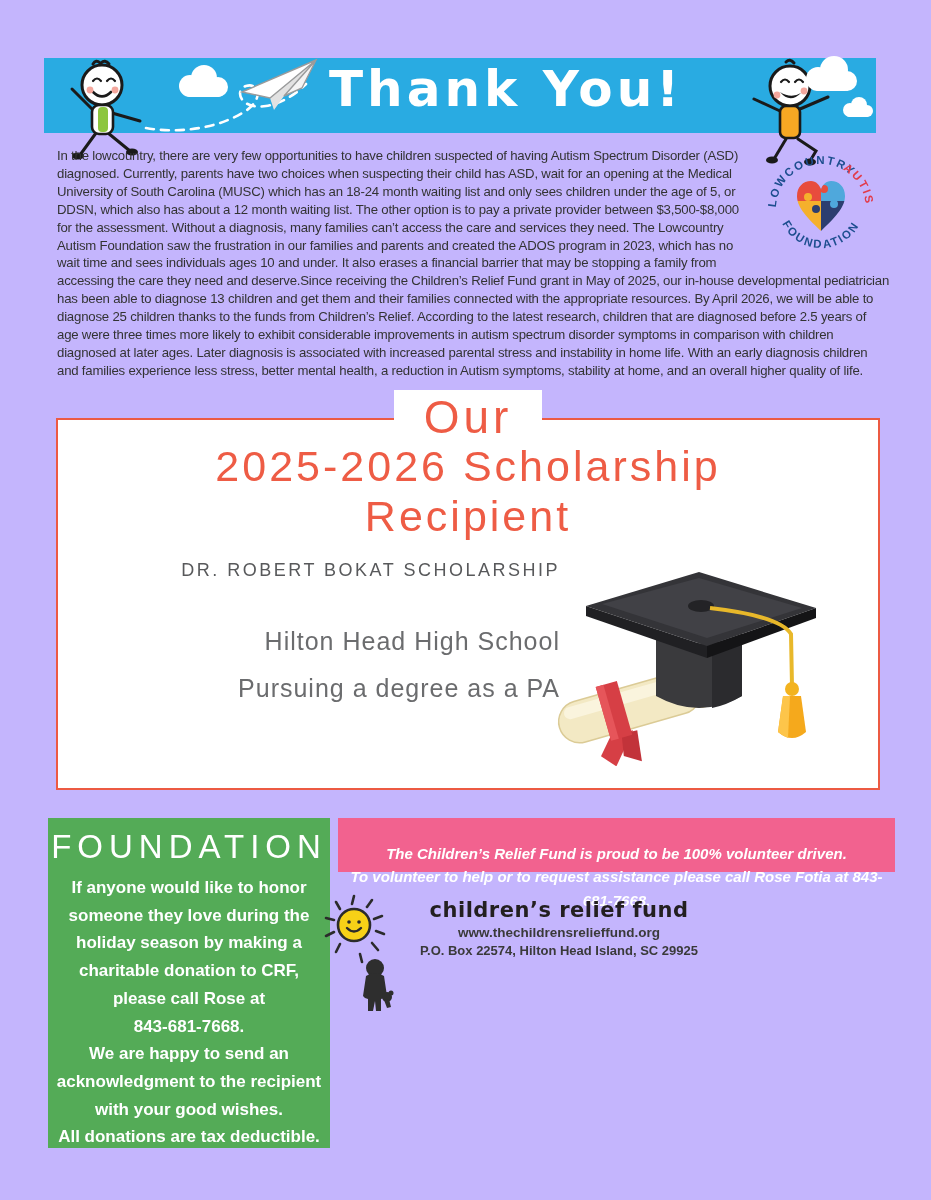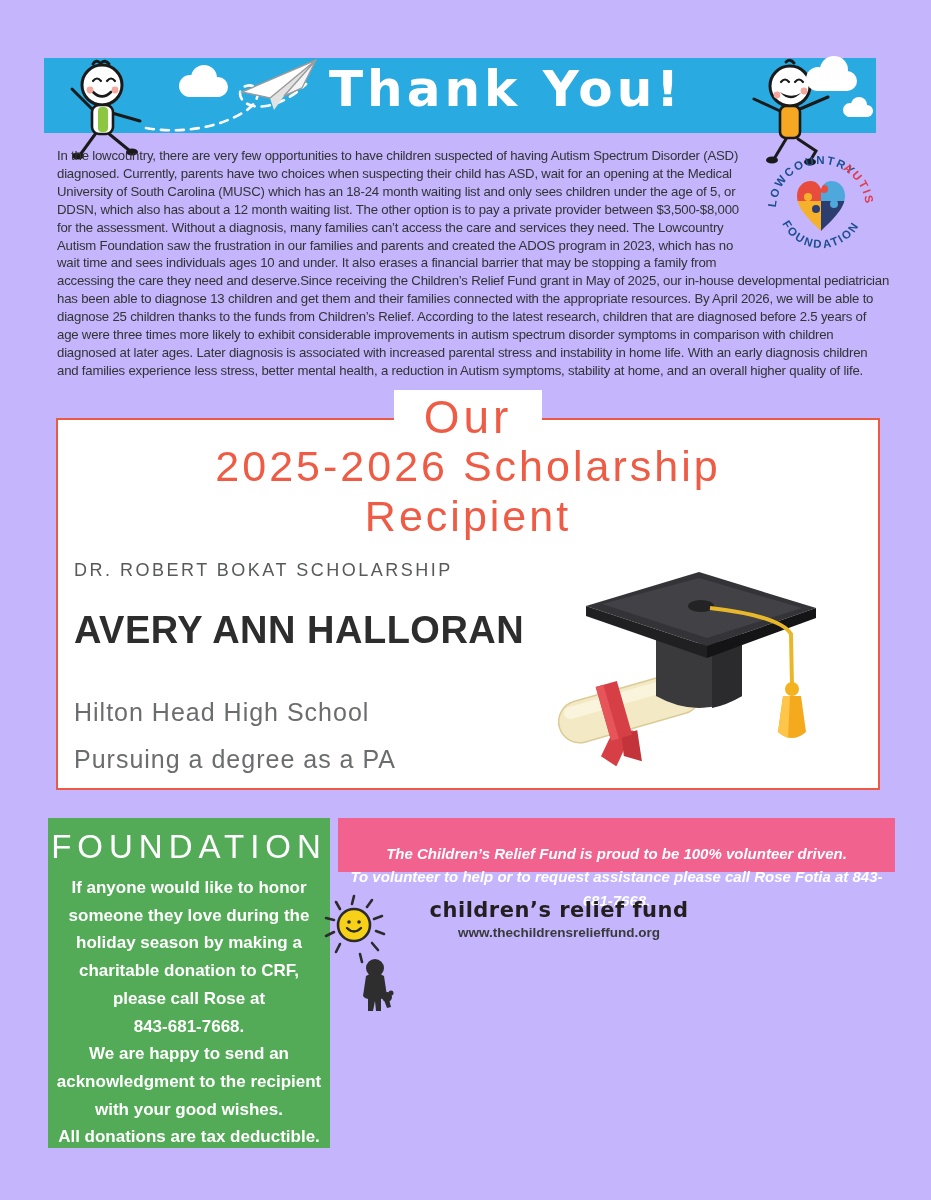--- a/index.html
+++ b/index.html
@@ -25,21 +25,21 @@
     color:#333; letter-spacing:-0.2px; text-align:left; }
   .laf-logo { float:right; width:140px; height:112px; margin:0 0 4px 8px; shape-outside: inset(15px 0 0 0); }
 
   
   .scholar-box { position:absolute; left:56px; top:418px; width:824px; height:372px; border:2px solid #ec5a43; background:#fff; }
   .heading-our { position:absolute; left:0; right:0; top:-30px; text-align:center; }
   .heading-our span { display:inline-block; background:#fff; padding:0 30px; color:#ee5c45;
     font-size:46px; letter-spacing:4px; }
   .heading-l2 { position:absolute; left:0; right:0; top:22px; text-align:center; color:#ee5c45; font-size:43px; letter-spacing:3px; }
   .heading-l3 { position:absolute; left:0; right:0; top:72px; text-align:center; color:#ee5c45; font-size:43px; letter-spacing:3px; }
-  .award-col { position:absolute; left:16px; top:140px; width:470px; text-align:left; }
+  .award-col { position:absolute; left:32px; top:140px; width:470px; text-align:right; }
   .award-name { font-size:18px; letter-spacing:2.5px; color:#58595b; }
   .recipient-name { margin-top:28px; font-size:38px; font-weight:bold; color:#2d2d2d; letter-spacing:0.5px; }
   .school { margin-top:46px; font-size:25px; color:#6b6c6e; letter-spacing:1px; }
   .pursuit { margin-top:18px; font-size:25px; color:#6b6c6e; letter-spacing:1px; }
   .cap-art { position:absolute; right:24px; top:126px; width:310px; height:220px; }
 
   
   .donations { position:absolute; left:48px; top:818px; width:282px; height:330px; background:#54ab57; color:#fff; text-align:center; }
   .donations-title { margin-top:10px; font-size:33px; letter-spacing:6px; font-weight:normal; }
   .donations-body { margin-top:8px; font-size:17px; font-weight:bold; line-height:1.63; white-space:pre-line; }
@@ -171,21 +171,20 @@
 
   <div class="scholar-box">
     <div class="heading-our">
       <span>Our</span>
     </div>
     <div class="heading-l2">2025-2026 Scholarship</div>
     <div class="heading-l3">Recipient</div>
 
     <div class="award-col">
       <div class="award-name">DR. ROBERT BOKAT SCHOLARSHIP</div>
-      <div class="recipient-name">AVERY ANN HALLORAN</div>
       <div class="school">Hilton Head High School</div>
       <div class="pursuit">Pursuing a degree as a PA</div>
     </div>
 
     <svg class="cap-art" viewBox="0 0 310 220">
 
       <g transform="rotate(-16 95 165)">
         <polygon points="62,180 84,182 58,212 46,198" fill="#d63f45"></polygon>
         <polygon points="72,182 88,183 84,214 68,204" fill="#c2333a"></polygon>
         <rect x="14" y="138" width="146" height="42" rx="21" fill="#f3e9c4" stroke="#dbcb96" stroke-width="1.5"></rect>
@@ -251,16 +250,17 @@
         <circle cx="51" cy="74" r="9"></circle>
         <path d="M42,82 q9,-6 18,0 l3,20 q-3,3 -6,3 l0,12 -5,0 -1,-10 -2,10 -5,0 0,-12 q-3,0 -5,-3 Z"></path>
         <circle cx="63" cy="103" r="5"></circle>
         <circle cx="67" cy="99" r="2.5"></circle>
         <path d="M60,106 l3,8 4,-1 -2,-8 Z"></path>
       </g>
     </svg>
     <div class="crf-text">
       <div class="crf-name">children’s relief fund</div>
       <a class="crf-url" href="#">www.thechildrensrelieffund.org</a>
+      <div class="crf-addr">P.O. Box 22574, Hilton Head Island, SC 29925</div>
     </div>
   </div>
 
 </div>
 
 </body></html>

